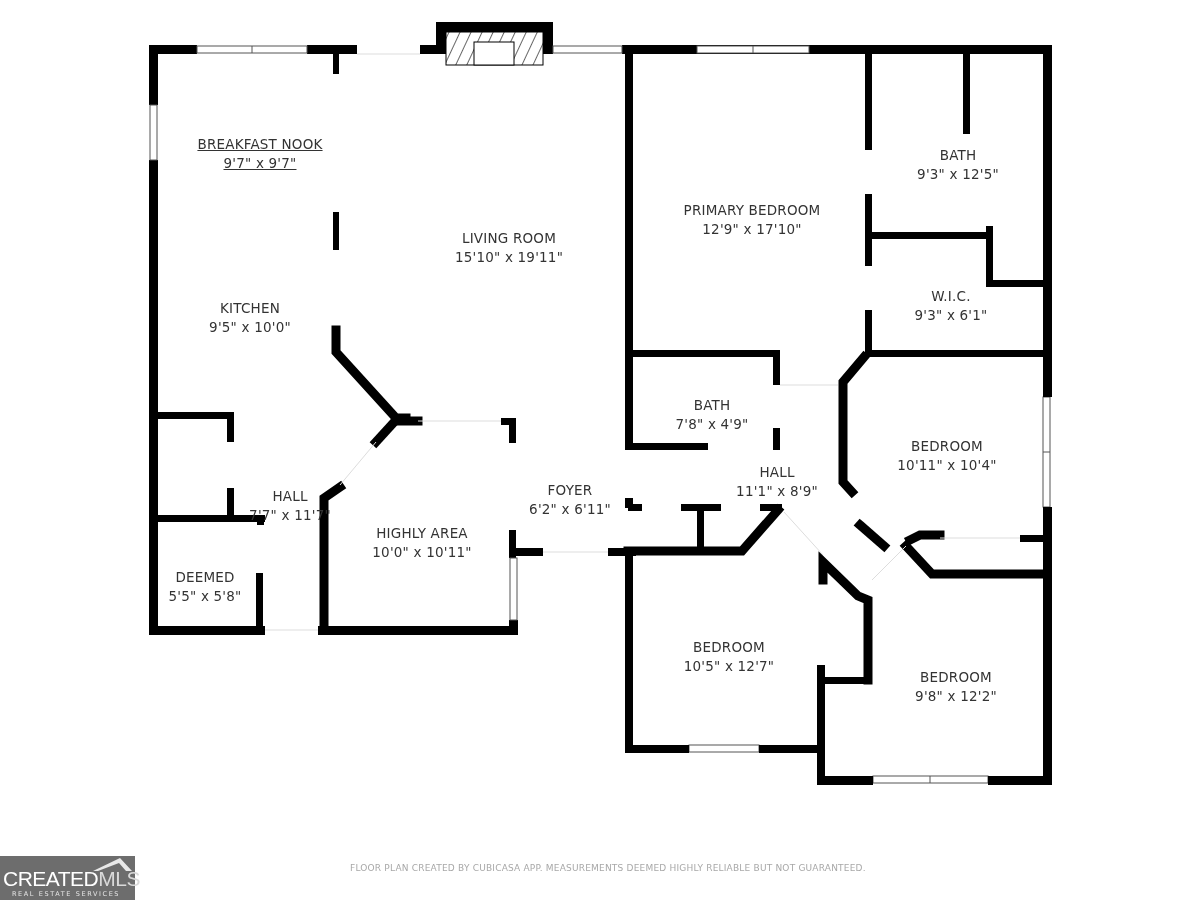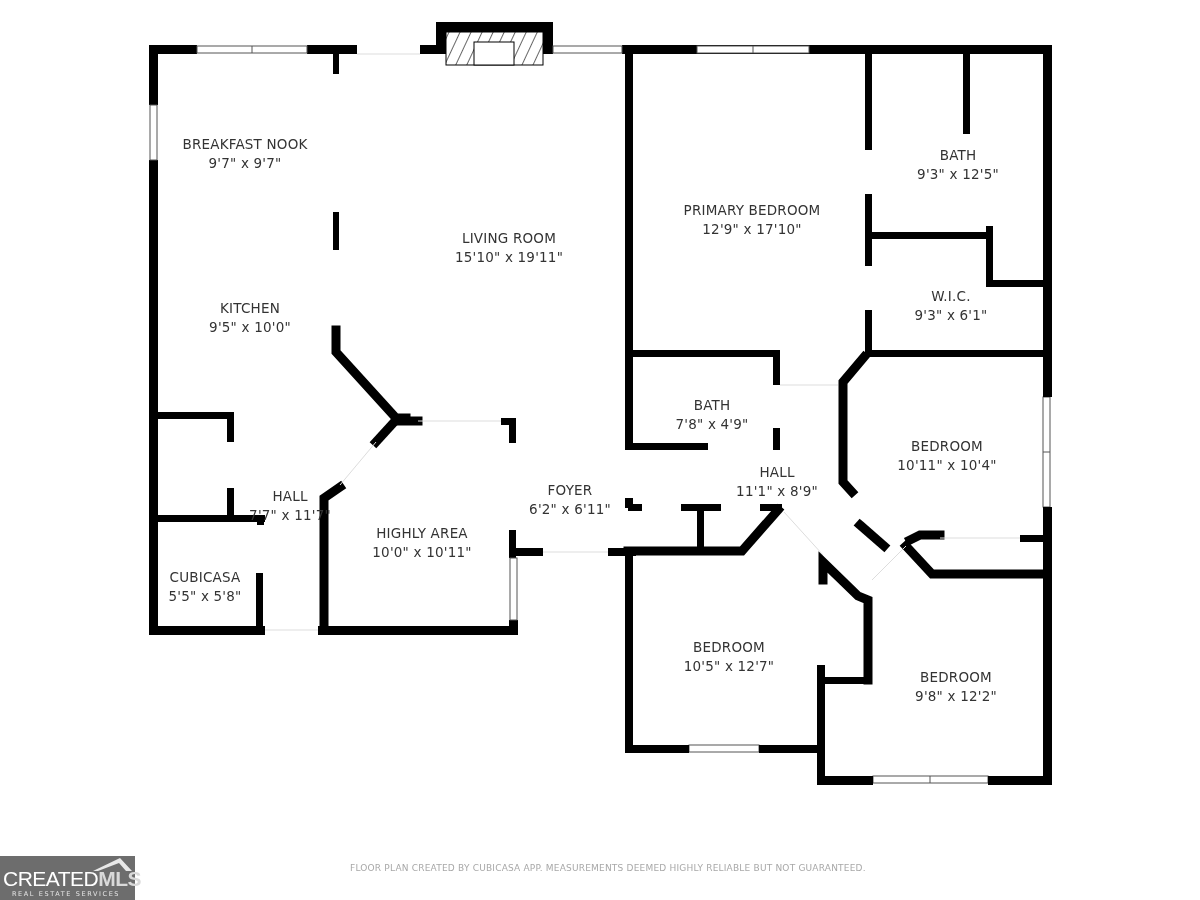--- a/index.html
+++ b/index.html
@@ -8,21 +8,21 @@
   .wall { fill:#000; }
   .wl { stroke:#000; stroke-width:9; fill:none; stroke-linecap:square; }
   .win { fill:#fff; stroke:#555; stroke-width:1; }
   .open { stroke:#ddd; stroke-width:1; fill:none; }
   .room-label { position:absolute; text-align:center; color:#333; font-size:13.5px; line-height:19px; transform:translateX(-50%); white-space:nowrap; letter-spacing:0.2px; }
   .room-label .nm { display:block; }
   .room-label .dim { display:block; }
   .disclaimer { position:absolute; left:350px; top:863px; font-size:9px; color:#a8a8a8; letter-spacing:0.2px; white-space:nowrap; }
   .logo { position:absolute; left:0; top:856px; width:135px; height:44px; background:#6d6d6d; color:#fff; }
   .logo .brand { position:absolute; left:3px; top:11px; font-size:21px; letter-spacing:-0.5px; font-family:"Liberation Sans", sans-serif; }
-  .logo .brand .mls { color:#d9d9d9; font-weight:700; }
+  .logo .brand .mls { color:#d9d9d9; font-weight:400; }
   .logo .sub { position:absolute; left:12px; top:34px; font-size:6.5px; letter-spacing:1.6px; color:#e5e5e5; font-weight:normal; }
   .logo .roof { position:absolute; left:90px; top:1px; }
 </style>
 </head>
 <body>
 
 <svg id="plan" viewBox="0 0 1200 900" xmlns="http://www.w3.org/2000/svg">
 
   <g>
 
@@ -142,38 +142,38 @@
     <line class="open" x1="265" y1="630" x2="318" y2="630"></line>
     <line class="open" x1="543" y1="552" x2="608" y2="552"></line>
     <line class="open" x1="780" y1="385" x2="838" y2="385"></line>
     <line class="open" x1="784" y1="512" x2="823" y2="555"></line>
     <line class="open" x1="872" y1="580" x2="906" y2="546"></line>
     <line class="open" x1="940" y1="538" x2="1020" y2="538"></line>
     <line class="open" x1="418" y1="421" x2="501" y2="421"></line>
   </g>
 </svg>
 
-<div class="room-label" style="left:245px; top:135px;">
+<div class="room-label" style="left:260px; top:135px;text-decoration:underline;">
   <span class="nm">BREAKFAST NOOK</span>
   <span class="dim">9'7" x 9'7"</span>
 </div>
 <div class="room-label" style="left:509px; top:229px;">
   <span class="nm">LIVING ROOM</span>
   <span class="dim">15'10" x 19'11"</span>
 </div>
 <div class="room-label" style="left:250px; top:299px;">
   <span class="nm">KITCHEN</span>
   <span class="dim">9'5" x 10'0"</span>
 </div>
 <div class="room-label" style="left:290px; top:487px;">
   <span class="nm">HALL</span>
   <span class="dim">7'7" x 11'7"</span>
 </div>
 <div class="room-label" style="left:205px; top:568px;">
-  <span class="nm">CUBICASA</span>
+  <span class="nm">DEEMED</span>
   <span class="dim">5'5" x 5'8"</span>
 </div>
 <div class="room-label" style="left:422px; top:524px;">
   <span class="nm">HIGHLY AREA</span>
   <span class="dim">10'0" x 10'11"</span>
 </div>
 <div class="room-label" style="left:570px; top:481px;">
   <span class="nm">FOYER</span>
   <span class="dim">6'2" x 6'11"</span>
 </div>

